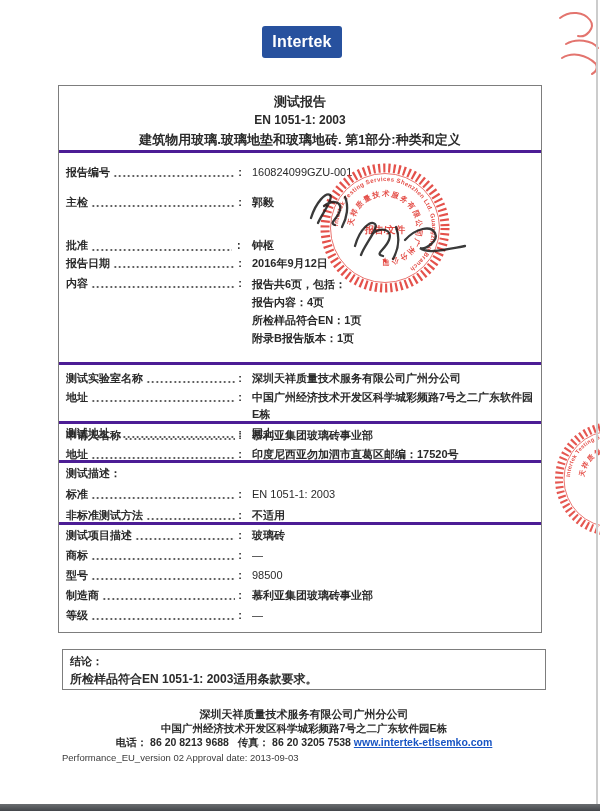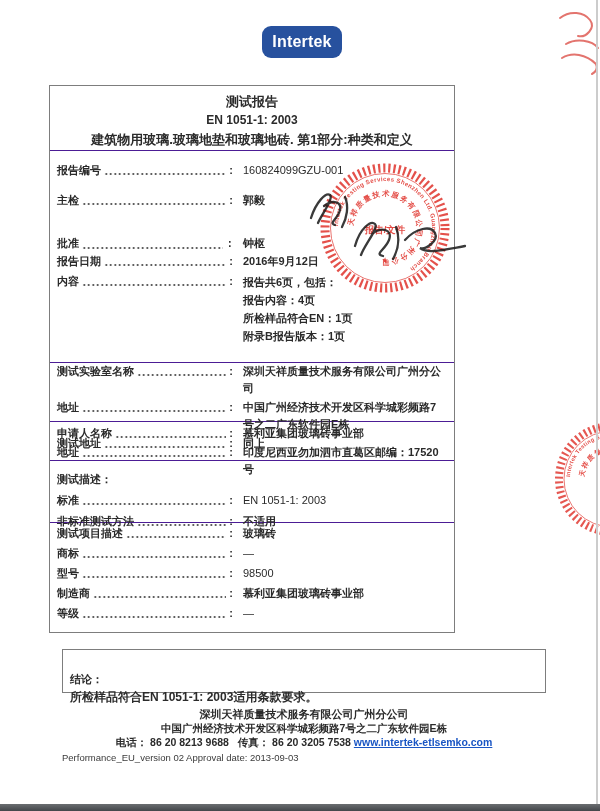--- a/index.html
+++ b/index.html
@@ -9,30 +9,30 @@
     background:#ffffff; overflow:hidden;
     font-family:"Liberation Sans", sans-serif; color:#2b2b2b;
   }
   
   .scan-edge-right { position:absolute; left:596px; top:0; width:2px; height:811px; background:#cccccc; }
   .scan-band-bottom { position:absolute; left:0; top:804px; width:600px; height:7px; background:linear-gradient(#6a6d70,#43464a); }
 
   
   .logo {
     position:absolute; left:262px; top:26px; width:80px; height:32px;
-    border-radius:9px; display:flex; align-items:center; justify-content:center;
+    border-radius:3px; display:flex; align-items:center; justify-content:center;
     color:#fff; font-size:16px; font-weight:bold; letter-spacing:.2px;text-align:right;
   }
 
   
   .doc-table {
-    position:absolute; left:49px; top:85px; width:406px;
+    position:absolute; left:58px; top:85px; width:484px;
     border:1px solid #7d7d7d;
   }
-  .sec { border-top:1px solid #4c1d95; }
+  .sec { border-top:3px solid #4c1d95; }
   .sec:first-child { border-top:none; }
 
   .sec-title { height:64px; text-align:center; padding-top:7px; }
   .sec-title .t1 { font-size:13px; font-weight:bold; line-height:18px; }
   .sec-title .t2 { font-size:12px; font-weight:bold; line-height:19px; }
   .sec-title .t3 { font-size:13px; font-weight:bold; line-height:19px; }
 
   .row { display:flex; align-items:flex-start; font-size:11px; line-height:17px; padding:0 7px; }
   .fl  { display:flex; width:176px; flex:none; }
   .lb  { font-weight:bold; white-space:nowrap; color:#2a2a2a; }
@@ -46,34 +46,34 @@
   .fv.latin { font-weight:normal; }
   .fv .xline { display:block; line-height:18px; }
   .hdr-row { font-size:11px; font-weight:bold; padding:0 7px; line-height:17px; }
 
   .sec-fields  { height:212px; padding-top:11px; }
   .sec-fields .r1 { margin-bottom:13px; }
   .sec-fields .r2 { margin-bottom:27px; }
   .sec-fields .r3 { margin-bottom:0;font-family:Liberation Mono, monospace; }
   .sec-fields .r4 { margin-bottom:3px;text-align:center; }
 
-  .sec-lab { height:59px; }
+  .sec-lab { height:59px; padding-top:5px; }
   .sec-lab .row { margin-bottom:2px; }
   .sec-app { height:39px; padding-top:3px; }
   .sec-app .row { margin-bottom:2px; }
-  .sec-desc { height:62px; padding-top:10px; }
+  .sec-desc { height:62px; padding-top:2px; }
   .sec-desc .hdr-row { margin-bottom:4px; }
   .sec-desc .row { margin-bottom:4px; }
   .sec-item { height:110px; padding-top:2px; }
   .sec-item .row { margin-bottom:3px; }
 
   
   .conclusion {
     position:absolute; left:62px; top:649px; width:484px; height:41px;
-    border:1px solid #7d7d7d; padding:21px 7px;
+    border:1px solid #7d7d7d; padding:3px 7px;
   }
   .conclusion .c1 { font-size:11px; font-weight:bold; line-height:17px; }
   .conclusion .c2 { font-size:12px; font-weight:bold; line-height:18px; }
 
   
   .footer { position:absolute; left:62px; top:707px; width:484px; text-align:center; }
   .footer .f1 { font-size:11px; font-weight:bold; line-height:14px; }
   .footer .f2 { font-size:10.5px; font-weight:bold; line-height:14px; }
   .footer .f3 { font-size:10.5px; font-weight:bold; line-height:15px; }
   .footer .link { color:#1a56c4; text-decoration:underline; font-weight:bold; }

